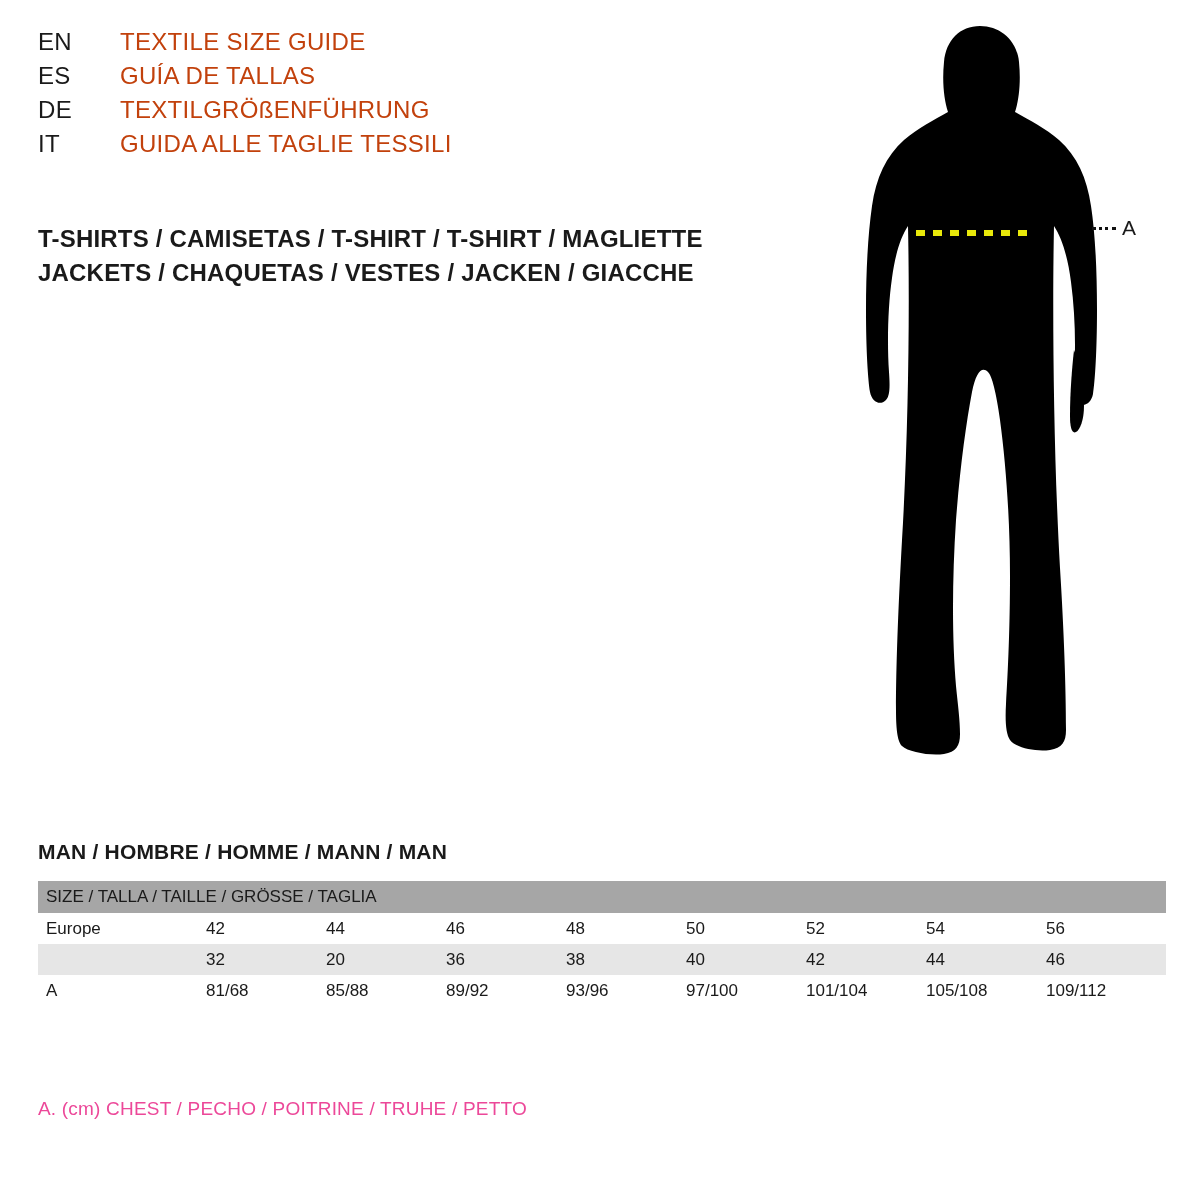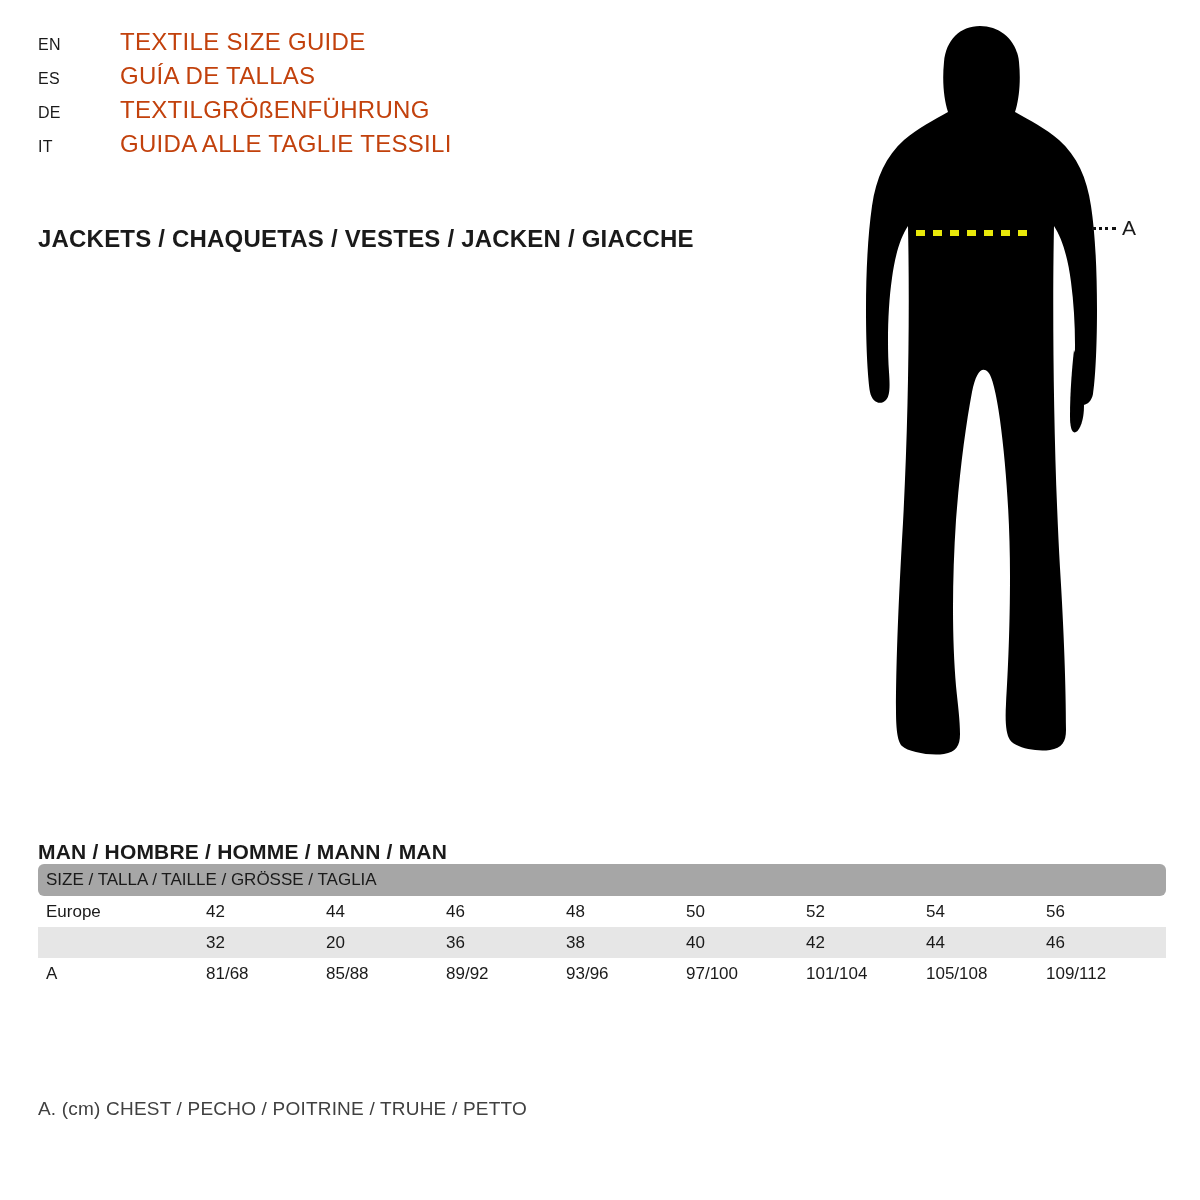--- a/index.html
+++ b/index.html
@@ -23,21 +23,21 @@
     top: 28px;
     width: 760px;
   }
   .lang-row {
     display: flex;
     align-items: baseline;
     height: 34px;
   }
   .lang-code {
     width: 82px;
-    font-size: 16px;
+    font-size: 24px;
     letter-spacing: 0.3px;
     color: #1a1a1a;
   }
   .lang-text {
     font-size: 24px;
     letter-spacing: 0.3px;
     color: #c2410c;
   }
 
   
@@ -87,21 +87,21 @@
   .table-section {
     position: absolute;
     left: 38px;
     top: 840px;
     width: 1128px;
   }
   .section-title {
     font-size: 21px;
     font-weight: bold;
     color: #1a1a1a;
-    margin-bottom: 0;
+    margin-bottom: 17px;
     letter-spacing: 0.2px;
   }
   table.size-table {
     border-collapse: collapse;
     width: 1128px;
     table-layout: fixed;
   }
   table.size-table td {
     font-size: 17px;
     color: #1a1a1a;
@@ -111,35 +111,34 @@
     vertical-align: middle;
   }
   table.size-table td.label {
     text-align: left;
     padding-left: 8px;
   }
   tr.header-row td {
     background: #a6a6a6;
     font-size: 17px;
     height: 32px;
-    border-radius: 6px;
   }
   tr.shade td {
     background: #e6e6e6;
   }
   tr.plain td {
     background: #ffffff;
     margin-top: 40px;
   }
   .footnote {
     position: absolute;
     left: 38px;
     top: 1098px;
     font-size: 19px;
-    color: #404040;
+    color: #ec4899;
     letter-spacing: 0.2px;
   }
 </style>
 </head>
 <body>
 
 <div class="lang-block">
   <div class="lang-row">
     <div class="lang-code">EN</div>
     <div class="lang-text">TEXTILE SIZE GUIDE</div>
@@ -152,20 +151,21 @@
     <div class="lang-code">DE</div>
     <div class="lang-text">TEXTILGRÖßENFÜHRUNG</div>
   </div>
   <div class="lang-row">
     <div class="lang-code">IT</div>
     <div class="lang-text">GUIDA ALLE TAGLIE TESSILI</div>
   </div>
 </div>
 
 <div class="cat-block">
+  <div class="cat-line">T-SHIRTS / CAMISETAS / T-SHIRT / T-SHIRT / MAGLIETTE</div>
   <div class="cat-line">JACKETS / CHAQUETAS / VESTES / JACKEN / GIACCHE</div>
 </div>
 
 <div class="figure-wrap">
   <svg width="350" height="780" viewBox="0 0 350 780" xmlns="http://www.w3.org/2000/svg">
     <path fill="#000000" d="
       M150,6
       C130,6 116,20 114,42
       C112,62 114,80 118,92
       C104,100 88,108 74,120

